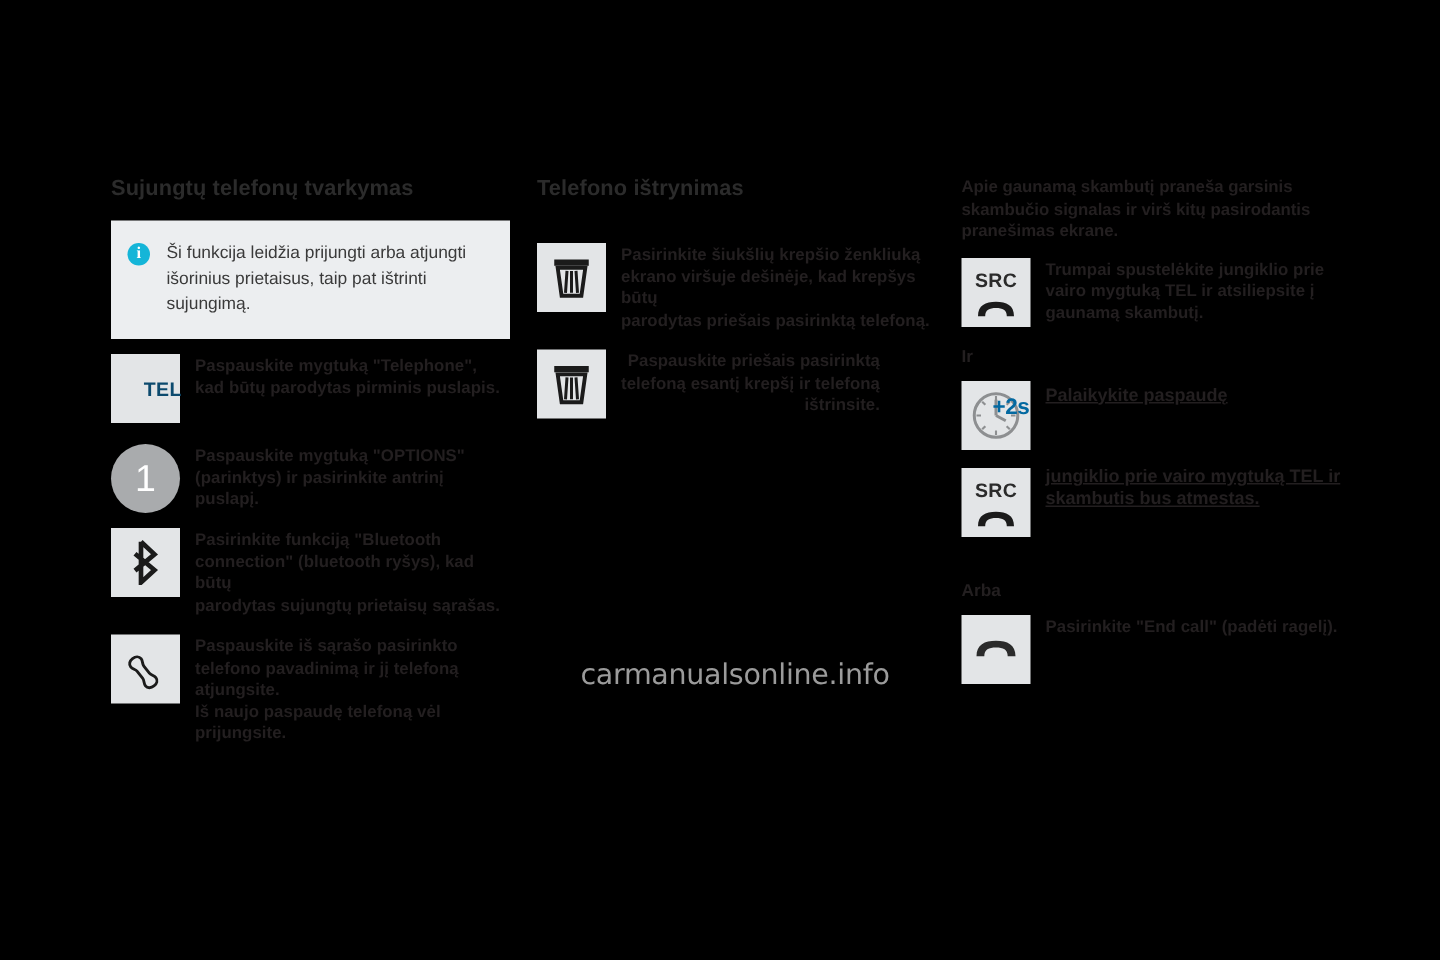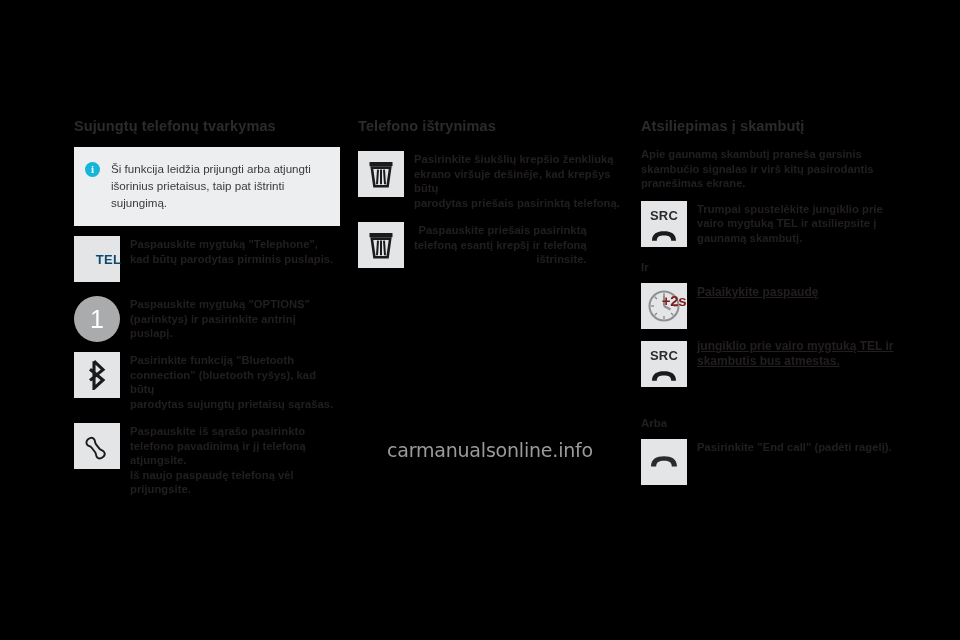--- a/index.html
+++ b/index.html
@@ -128,21 +128,21 @@
     transform: translateX(-50%);
   }
   .ico-center {
     position: absolute; inset: 0;
     display: flex; align-items: center; justify-content: center;
   }
   .plus2s {
     position: absolute;
     left: 0; right: 0; top: 9px;
     text-align: center;
-    color: #7f1d1d;
+    color: #0369a1;
     font-size: 15px;
     font-weight: bold;
     letter-spacing: -0.3px;
     z-index: 2;
     margin-left: 20px;
   }
 
   
   .body-text {
     color: #231f20;
@@ -261,21 +261,21 @@
         <span class="ln">atjungsite.</span>
         <span class="ln">Iš naujo paspaudę telefoną vėl</span>
         <span class="ln">prijungsite.</span>
       </div>
     </div>
   </div>
 
   <div class="col col-2">
     <div class="col-title">Telefono ištrynimas</div>
 
-    <div class="step" style="margin-top:16px;">
+    <div class="step" style="margin-top:27px;">
       <div class="step-icon">
         <span class="ico-center">
           <svg width="26" height="28" viewBox="0 0 26 28" aria-hidden="true">
             <rect x="1.5" y="2.0" width="23" height="4.2" fill="#1b1b1b"></rect>
             <path d="M3.8 7.6 L22.2 7.6 L19.6 26.2 L6.4 26.2 Z" fill="none" stroke="#1b1b1b" stroke-width="2.6"></path>
             <path d="M10.0 9.6 L9.0 24.2 M13.0 9.6 L13.0 24.2 M16.0 9.6 L17.0 24.2" stroke="#1b1b1b" stroke-width="2.0"></path>
           </svg>
         </span>
       </div>
       <div class="step-text">
@@ -297,21 +297,20 @@
       </div>
       <div class="step-text">
         <span class="ln">Paspauskite priešais pasirinktą</span>
         <span class="ln">telefoną esantį krepšį ir telefoną</span>
         <span class="ln">ištrinsite.</span>
       </div>
     </div>
   </div>
 
   <div class="col col-3">
-    <div class="col-title">Atsiliepimas į skambutį</div>
 
     <div class="body-text">
       <span class="ln">Apie gaunamą skambutį praneša garsinis</span>
       <span class="ln">skambučio signalas ir virš kitų pasirodantis</span>
       <span class="ln">pranešimas ekrane.</span>
     </div>
 
     <div class="step">
       <div class="step-icon">
         <span class="ico-src-label">SRC</span>

